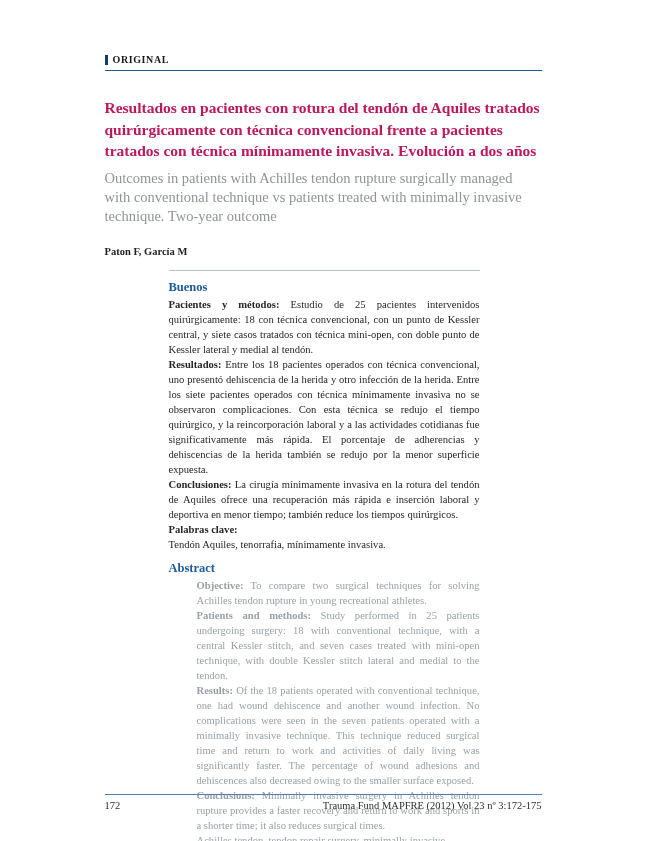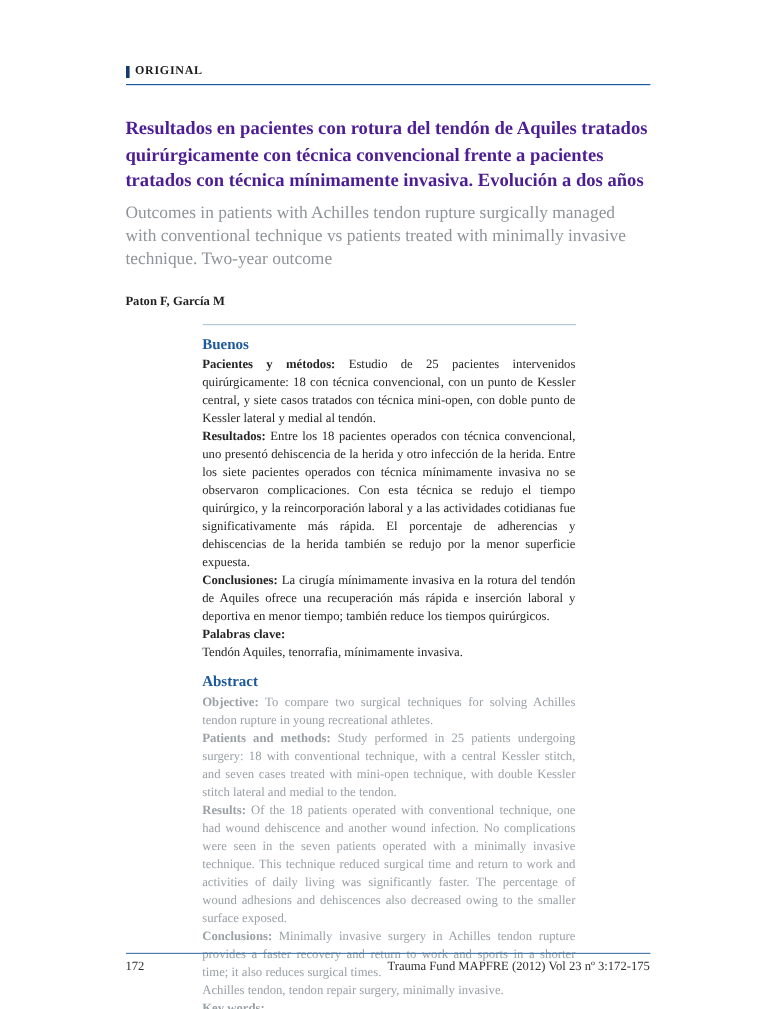--- a/index.html
+++ b/index.html
@@ -20,21 +20,21 @@
     border-bottom:1.5px solid #1c5a9c;
     padding-bottom:5px;
   }
   .marker-bar { width:3px; height:10px; background:#123c6e; display:inline-block; }
   .section-label {
     font-size:10px; font-weight:bold; color:#1a1a1a; letter-spacing:0.6px;
   }
   
   .title-es {
     margin:26px 0 0 0;
-    font-size:15.5px; font-weight:bold; color:#4c1d95;
+    font-size:15.5px; font-weight:bold; color:#be185d;
     line-height:21.5px;
   }
   .title-en {
     margin:7px 0 0 0;
     font-size:14.5px; font-weight:normal; color:#8f9499;
     line-height:19px;
   }
   .authors { margin:20px 0 0 0; font-size:10.5px; font-weight:bold; color:#1f1f1f; }
   .affiliation { margin:11px 0 0 0; font-size:10.5px; color:#333333; }
   
@@ -44,21 +44,21 @@
   .hairline { border:none; border-top:1px solid #b3c6d2; margin:0; }
   .abs-heading {
     margin:9px 0 2px 0;
     font-size:12.5px; font-weight:bold; color:#1c5a9c;
   }
   .abstract-block p {
     margin:0; font-size:10.6px; line-height:15px; text-align:justify; color:#262626;
   }
   .plabel { font-weight:bold; }
   .kw { text-align:left; }
-  .en p { color:#99a1a6; }
+  .en p { color:#99a1a6;margin-left:28px; }
   .en .plabel { color:#99a1a6; }
   .rule-bottom { margin-top:10px; }
   
   .correspondence { margin:26px 0 0 6px; font-size:8.5px; line-height:11px; color:#222222; }
   .corr-rule { width:58px; border:none; border-top:1px solid #4a4a4a; margin:0 0 5px 0; }
   .corr-heading { color:#1c5a9c; font-weight:bold; }
   
   .page-footer {
     position:absolute; left:48px; right:48px; top:794px;
     border-top:1.5px solid #4d7dad;

